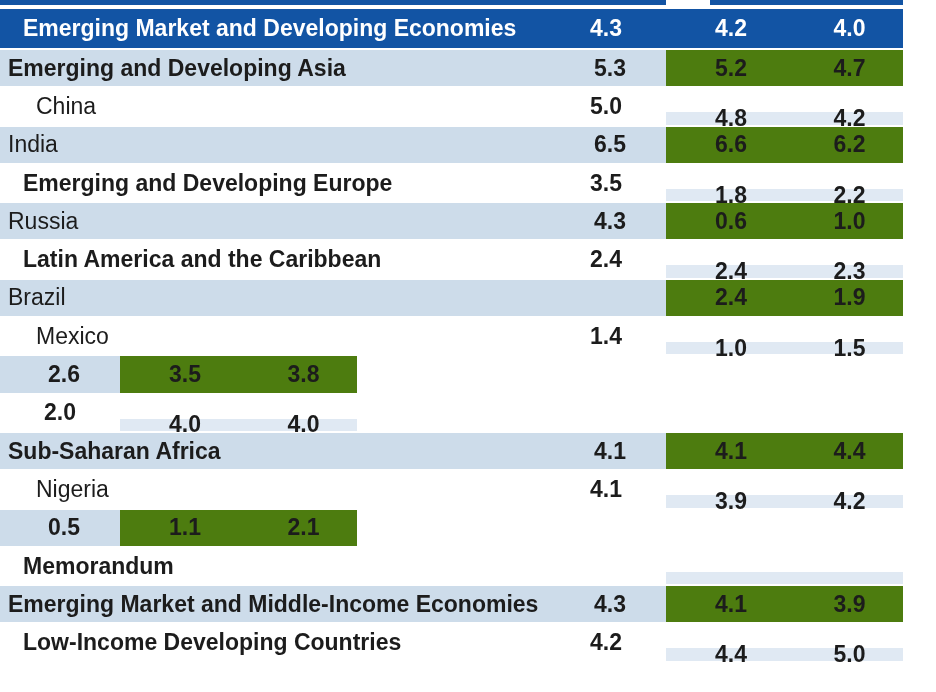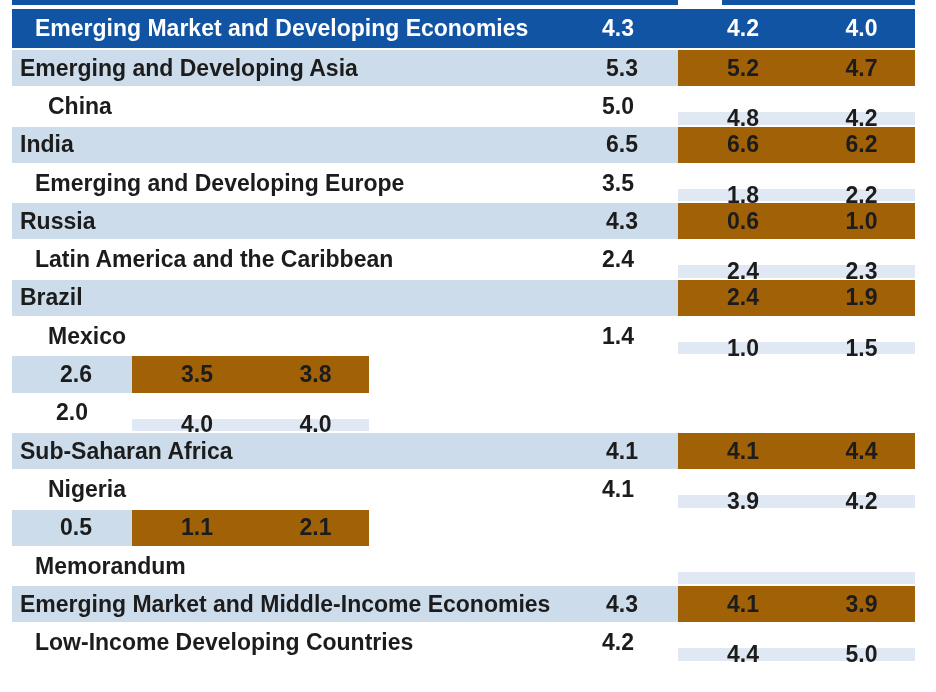--- a/index.html
+++ b/index.html
@@ -2,56 +2,56 @@
 <html><head>
 <meta charset="utf-8">
 <style>
   html,body{margin:0;padding:0;background:#ffffff;}
   body{
     width:936px;height:692px;overflow:hidden;position:relative;
     font-family:"Liberation Sans","DejaVu Sans",sans-serif;
     color:#1c1c1c;
   }
   .table-wrap{
-    position:absolute;left:12px;top:0;width:903px;
+    position:absolute;left:0;top:0;width:903px;
   }
   
   .sliver{display:flex;height:5px;width:903px;}
   .sliver .seg-dark-left{width:666px;background:#1254a4;}
   .sliver .seg-gap{width:44px;background:#ffffff;}
   .sliver .seg-dark-right{width:193px;background:#1254a4;}
   .top-gap{height:4px;background:#ffffff;}
 
   .row{
     display:flex;align-items:stretch;box-sizing:border-box;
     height:38.3px;border-top:2px solid #ffffff;
   }
   .row.hdr{height:39px;border-top:none;background:#1254a4;}
   .cell{display:flex;align-items:center;box-sizing:border-box;}
   .cell.label{flex:1 1 auto;padding-left:23px;font-size:23px;}
-  .cell.label.indent{padding-left:36px;font-weight:bold;}
+  .cell.label.indent{padding-left:36px;}
   .cell.num{width:120px;justify-content:center;font-size:23px;font-weight:700;}
   .cell.num.b{width:130px;}
   .cell.num.c{width:107px;}
 
   .bold{font-weight:700;}
   .italic{}
 
   
   .row.hdr .cell{color:#ffffff;font-weight:700;}
 
   
   .row.shaded .cell.label,
   .row.shaded .cell.num.a{background:#cddcea;padding-left:8px;}
   .row.white .cell.label,
   .row.white .cell.num.a{background:#ffffff;}
 
   
   .row.shaded .cell.num.b,
-  .row.shaded .cell.num.c{background:#a16207;}
+  .row.shaded .cell.num.c{background:#4d7c0f;}
   .row.white .cell.num.b,
   .row.white .cell.num.c{background:#e0e9f3;margin-top:24px;}
 </style>
 </head>
 <body>
 
 <div class="table-wrap">
 
   <div class="sliver">
     <div class="seg-dark-left"></div>

